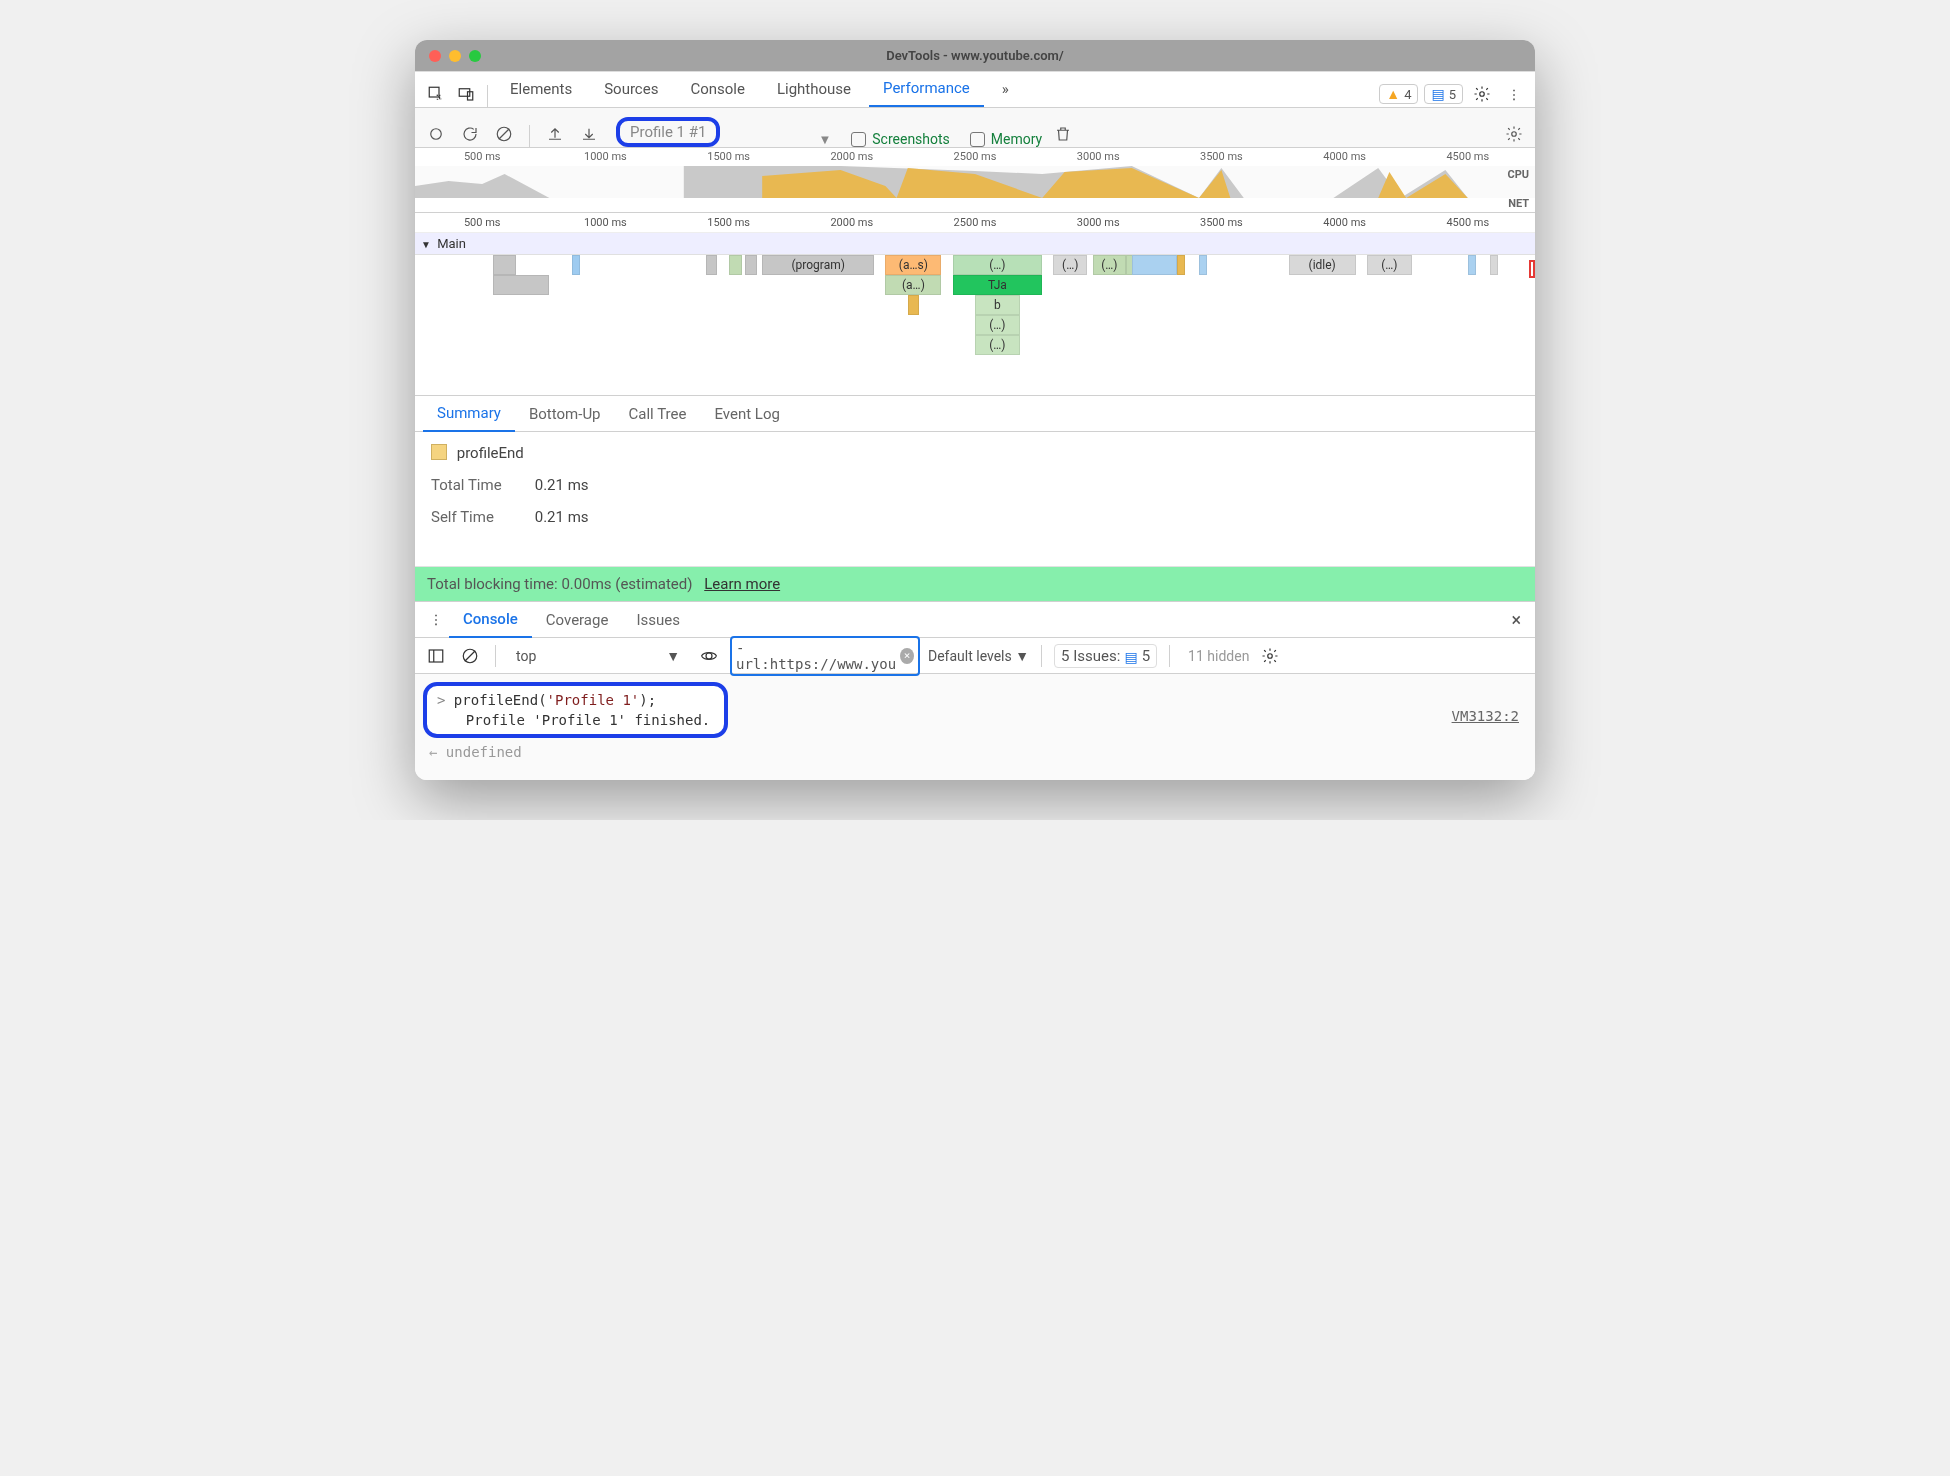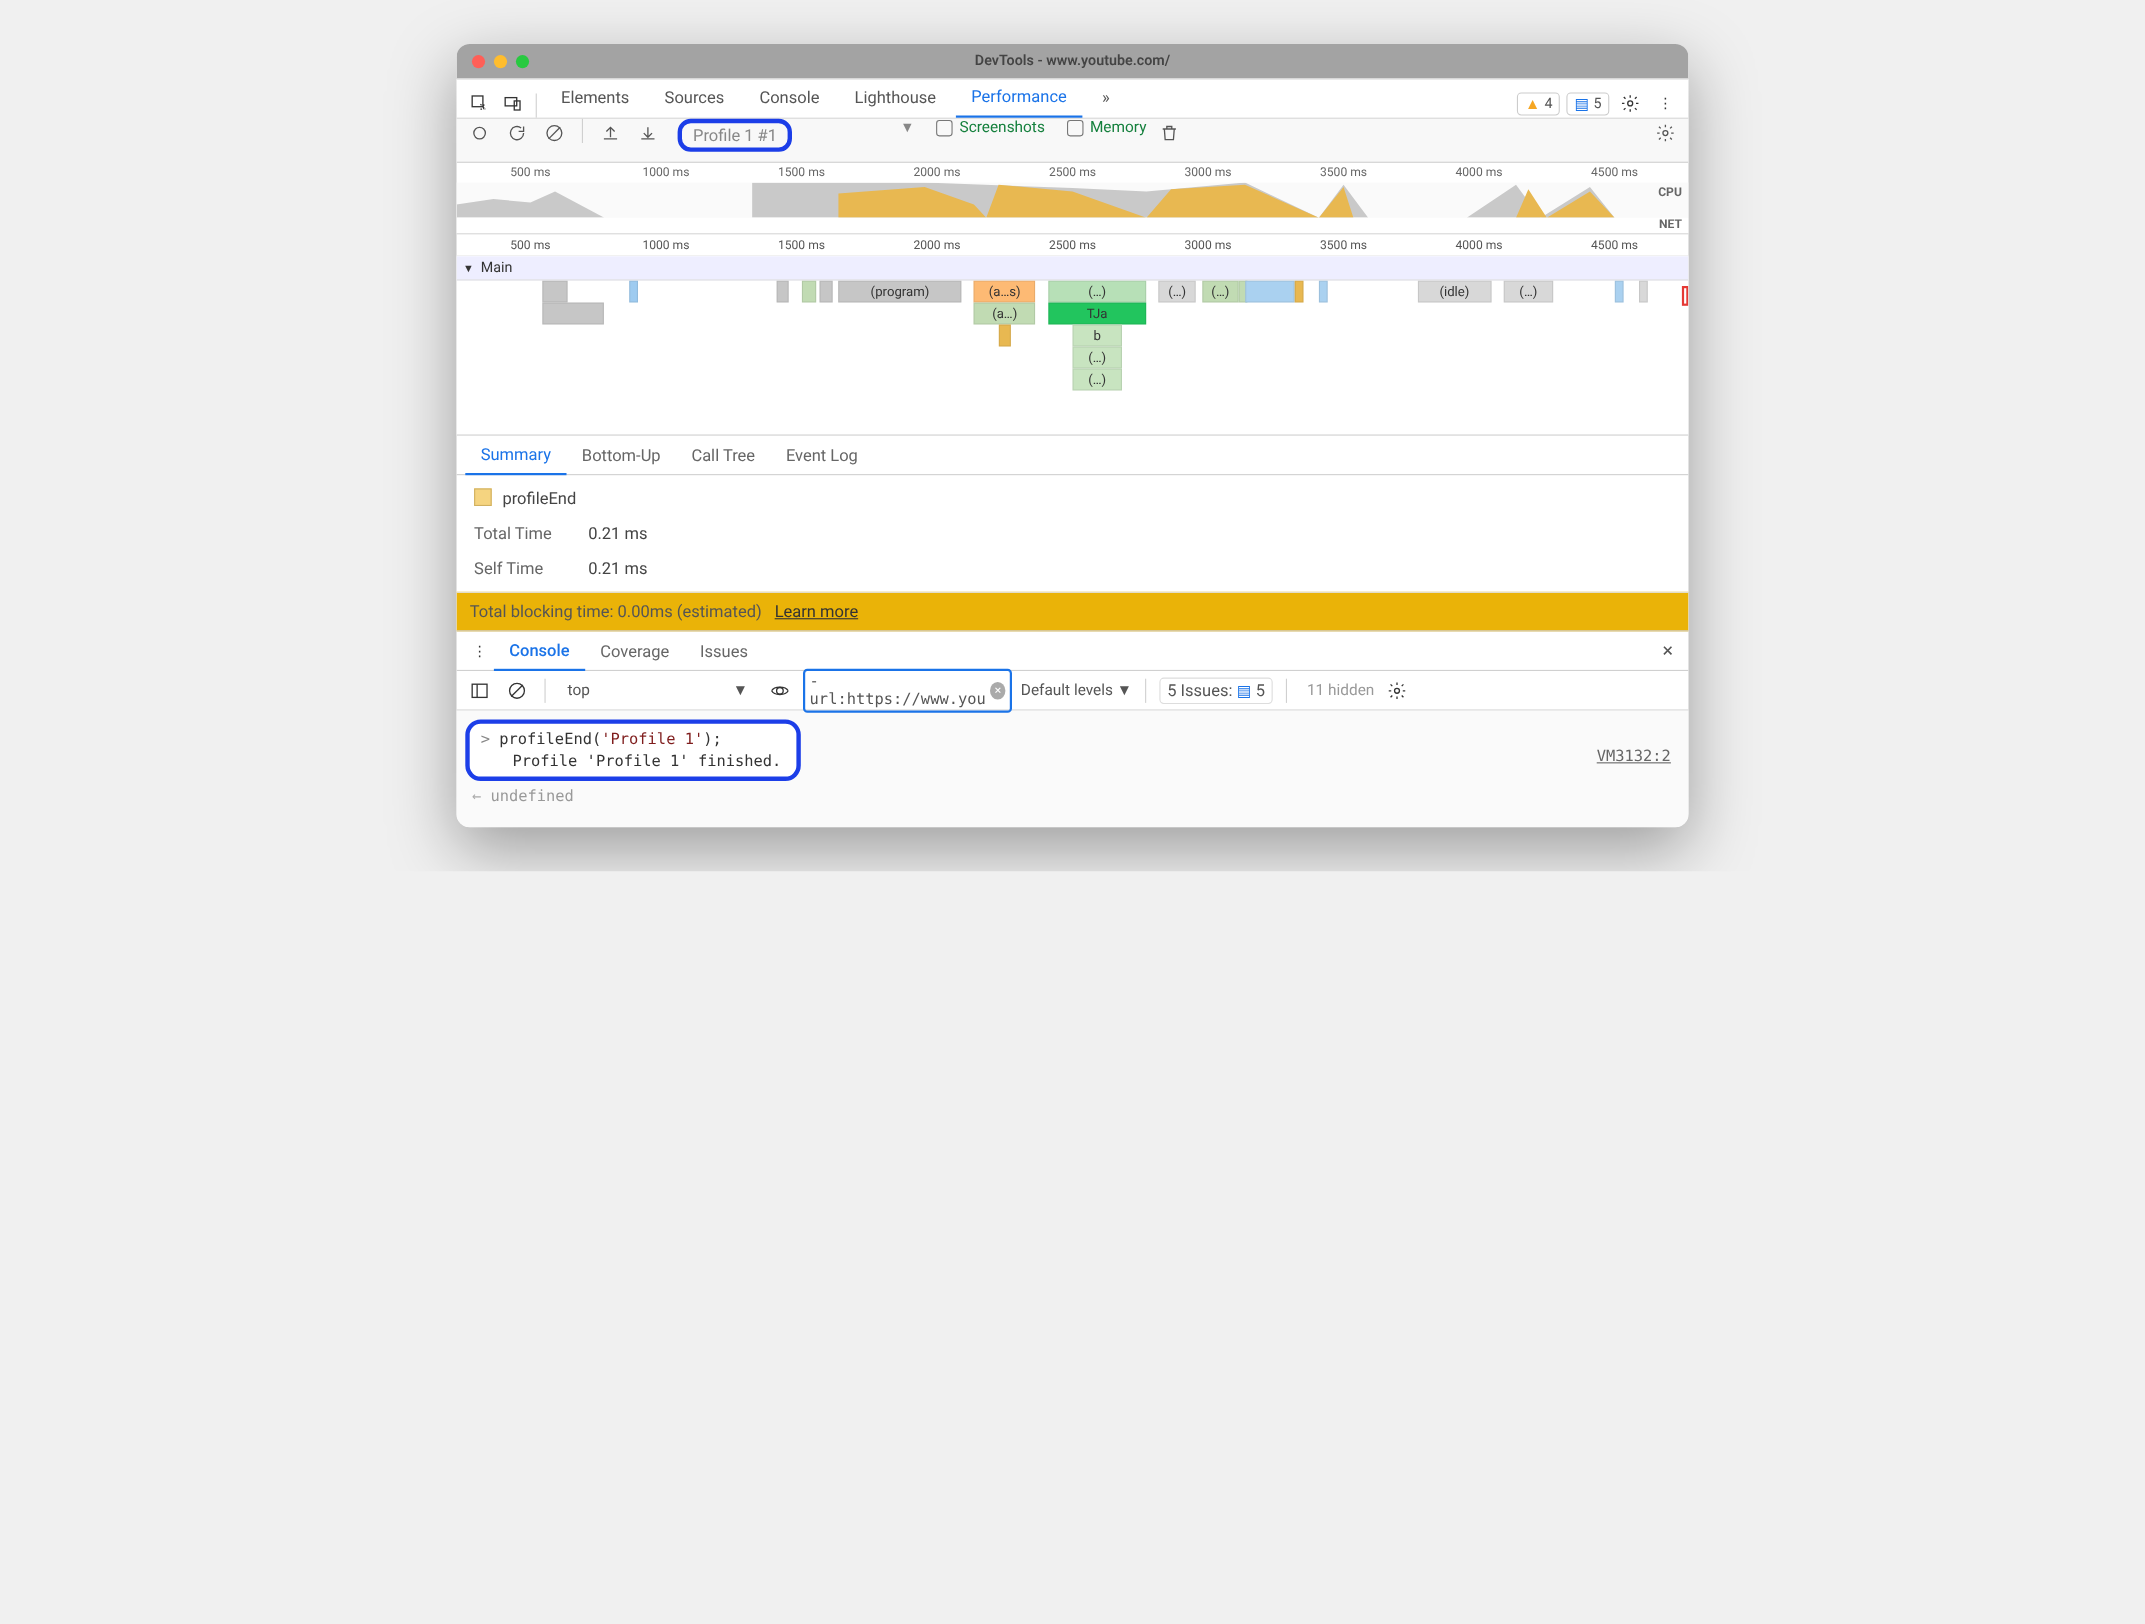--- a/index.html
+++ b/index.html
@@ -62,21 +62,21 @@
   border: 1px solid #ccc; border-radius: 4px;
   padding: 1px 6px; font-size: 13px; color: #555;
 }
 .badge.warn .bicon { color: #f5a623; }
 .badge.info .bicon { color: #1a73e8; }
 .bicon { font-size: 14px; }
 .toolbar {
   height: 40px;
   border-bottom: 1px solid #d0d0d0;
   display: flex;
-  align-items: flex-start;
+  align-items: flex-end;
   padding: 0 8px;
   gap: 8px;
   background: #f8f8f8;
 }
 .toolbar .icon-btn { color: #555; }
 .profile-select {
   display: flex; align-items: center;
   border: 4px solid #1c3ee8;
   border-radius: 12px;
   padding: 2px 10px;
@@ -155,26 +155,27 @@
 .dtab.active { color: #1a73e8; border-bottom: 2px solid #1a73e8; }
 .summary-panel {
   padding: 12px 16px;
   font-size: 15px;
   color: #444;
 }
 .swatch { display: inline-block; width: 16px; height: 16px; background: #f5d480; border: 1px solid #d0b060; margin-right: 6px; vertical-align: -2px; }
 .summary-row { margin-top: 14px; }
 .summary-row .lbl { display: inline-block; width: 100px; color: #666; }
 .tbt-bar {
-  background: #eab308;
+  background: #86efac;
   padding: 8px 12px;
   font-size: 15px;
   color: #555;
   border-top: 1px solid #e2e2e2;
   border-bottom: 1px solid #d0d0d0;
+  margin-top: 28px;
 }
 .tbt-bar a { color: #333; text-decoration: underline; margin-left: 8px; }
 .drawer-tabs {
   height: 36px;
   display: flex;
   align-items: center;
   border-bottom: 1px solid #d0d0d0;
   padding: 0 8px;
 }
 .drawer-tab { padding: 0 14px; height: 36px; display: flex; align-items: center; font-size: 15px; color: #666; cursor: pointer; }

